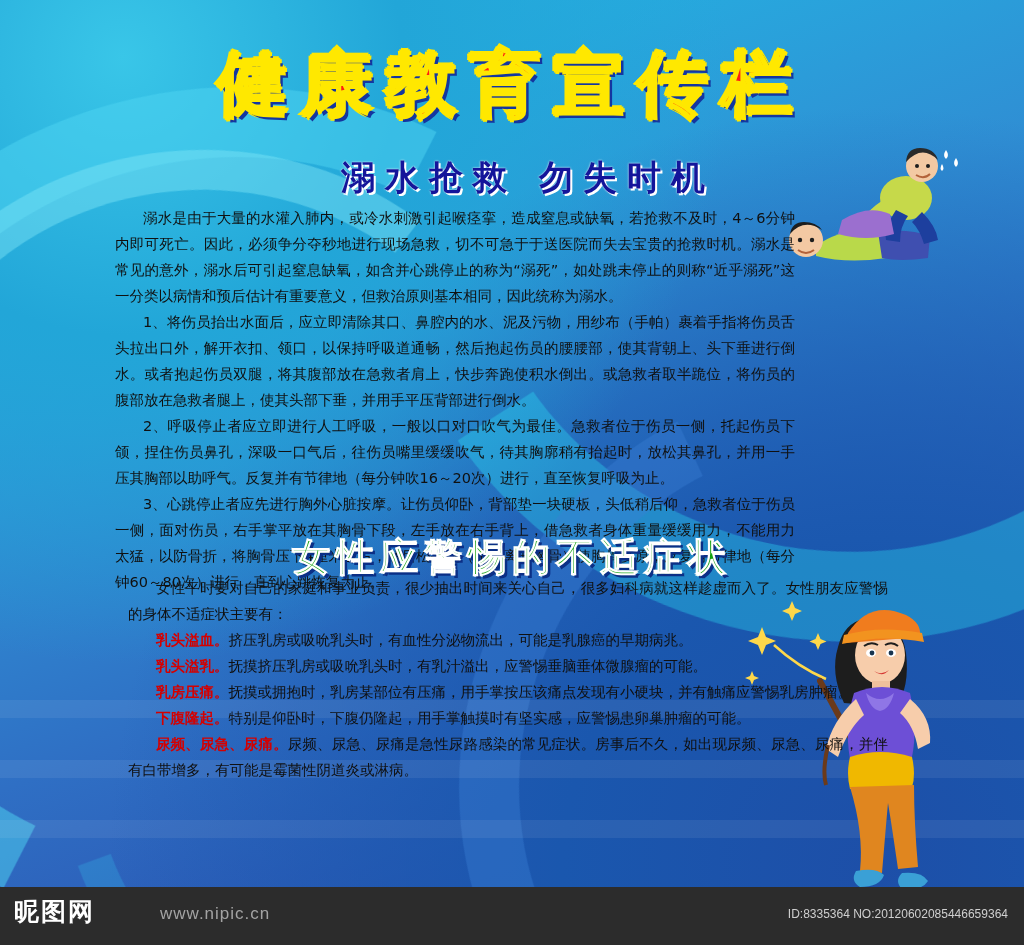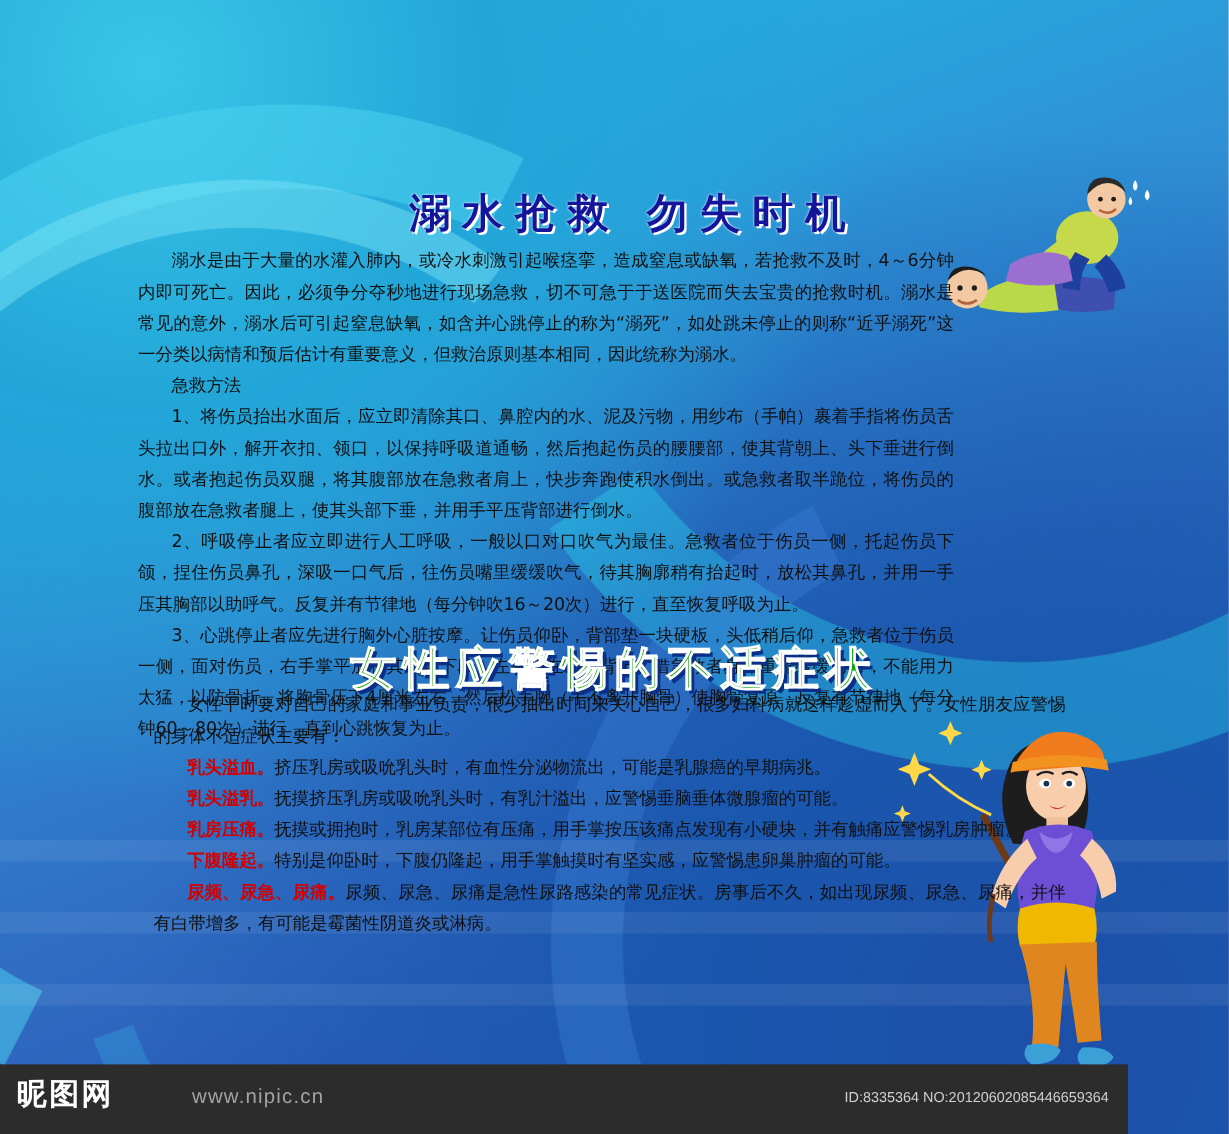--- a/index.html
+++ b/index.html
@@ -79,21 +79,21 @@
   #women-text{left:118px;top:575px;width:760px;margin-left:10px;}
   #women-text p{margin:0;}
   .redlead{color:#d40000;font-weight:bold;}
 
   
   .cpr-art{position:absolute;right:28px;top:128px;width:250px;height:160px;}
   .lady-art{position:absolute;right:50px;top:585px;width:230px;height:330px;}
 
   
   .footer{
-    position:absolute;left:0;bottom:0;width:940px;height:58px;
+    position:absolute;left:0;bottom:0;width:1024px;height:58px;
     background:#2c2c2c;color:#ffffff;
   }
   .brand{
     position:absolute;left:14px;top:8px;
     font-family:"DejaVu Serif","Liberation Serif",serif;
     font-size:25px;font-weight:bold;color:#ffffff;letter-spacing:2px;
   }
   .brand-url{
     position:absolute;left:160px;top:17px;
     font-size:17px;color:#a3a3a3;letter-spacing:1px;
@@ -110,20 +110,23 @@
 
   <div class="swoosh sw1"></div>
   <div class="swoosh sw2"></div>
   <div class="swoosh sw3"></div>
   <div class="swoosh sw4"></div>
   <div class="swoosh sw5"></div>
   <div class="band" style="top:700px"></div>
   <div class="band" style="top:760px"></div>
   <div class="band" style="top:820px"></div>
 
+  <div class="title-wrap">
+    <span class="main-title">健康教育宣传栏</span>
+  </div>
 
   <div class="section-title st1">溺水抢救  勿失时机</div>
 
   <svg class="cpr-art" viewBox="0 0 250 160">
 
     <ellipse cx="150" cy="120" rx="72" ry="16" fill="#9fd7ef" opacity="0"></ellipse>
     <path d="M95 118 q35 -16 78 -6 q22 6 40 2 l2 12 q-26 8 -50 2 q-40 -8 -70 4 z" fill="#f2c9a0" opacity="0"></path>
 
     <path d="M70 118 q28 -20 64 -14 l6 26 q-38 6 -70 -2 z" fill="#b9d94a"></path>
     <path d="M132 104 q30 -4 52 4 l-2 22 q-28 4 -46 0 z" fill="#3f4fb0"></path>
@@ -146,21 +149,20 @@
 
     <path d="M200 22 q4 6 0 9 q-4 -3 0 -9 z" fill="#ffffff"></path>
     <path d="M210 30 q4 6 0 9 q-4 -3 0 -9 z" fill="#ffffff"></path>
     <path d="M196 36 q3 5 0 7 q-3 -2 0 -7 z" fill="#ffffff"></path>
 
     <path d="M96 92 q26 -16 48 -6 l4 20 q-28 8 -56 0 z" fill="#9b6fcf"></path>
   </svg>
 
   <div class="body-text" id="drown-text">
     <p class="indent">溺水是由于大量的水灌入肺内，或冷水刺激引起喉痉挛，造成窒息或缺氧，若抢救不及时，4～6分钟内即可死亡。因此，必须争分夺秒地进行现场急救，切不可急于于送医院而失去宝贵的抢救时机。溺水是常见的意外，溺水后可引起窒息缺氧，如含并心跳停止的称为“溺死”，如处跳未停止的则称“近乎溺死”这一分类以病情和预后估计有重要意义，但救治原则基本相同，因此统称为溺水。</p>
-    <p class="indent">急救方法</p>
     <p class="indent">1、将伤员抬出水面后，应立即清除其口、鼻腔内的水、泥及污物，用纱布（手帕）裹着手指将伤员舌头拉出口外，解开衣扣、领口，以保持呼吸道通畅，然后抱起伤员的腰腰部，使其背朝上、头下垂进行倒水。或者抱起伤员双腿，将其腹部放在急救者肩上，快步奔跑使积水倒出。或急救者取半跪位，将伤员的腹部放在急救者腿上，使其头部下垂，并用手平压背部进行倒水。</p>
     <p class="indent">2、呼吸停止者应立即进行人工呼吸，一般以口对口吹气为最佳。急救者位于伤员一侧，托起伤员下颌，捏住伤员鼻孔，深吸一口气后，往伤员嘴里缓缓吹气，待其胸廓稍有抬起时，放松其鼻孔，并用一手压其胸部以助呼气。反复并有节律地（每分钟吹16～20次）进行，直至恢复呼吸为止。</p>
     <p class="indent">3、心跳停止者应先进行胸外心脏按摩。让伤员仰卧，背部垫一块硬板，头低稍后仰，急救者位于伤员一侧，面对伤员，右手掌平放在其胸骨下段，左手放在右手背上，借急救者身体重量缓缓用力，不能用力太猛，以防骨折，将胸骨压下4厘米左右，然后松手腕（手不离开胸骨）使胸骨复原，反复有节律地（每分钟60～80次）进行，直到心跳恢复为止。</p>
   </div>
 
   <div class="section-title st2">女性应警惕的不适症状</div>
 
   <svg class="lady-art" viewBox="0 0 230 330">
 
     <g fill="#ffd84a">

